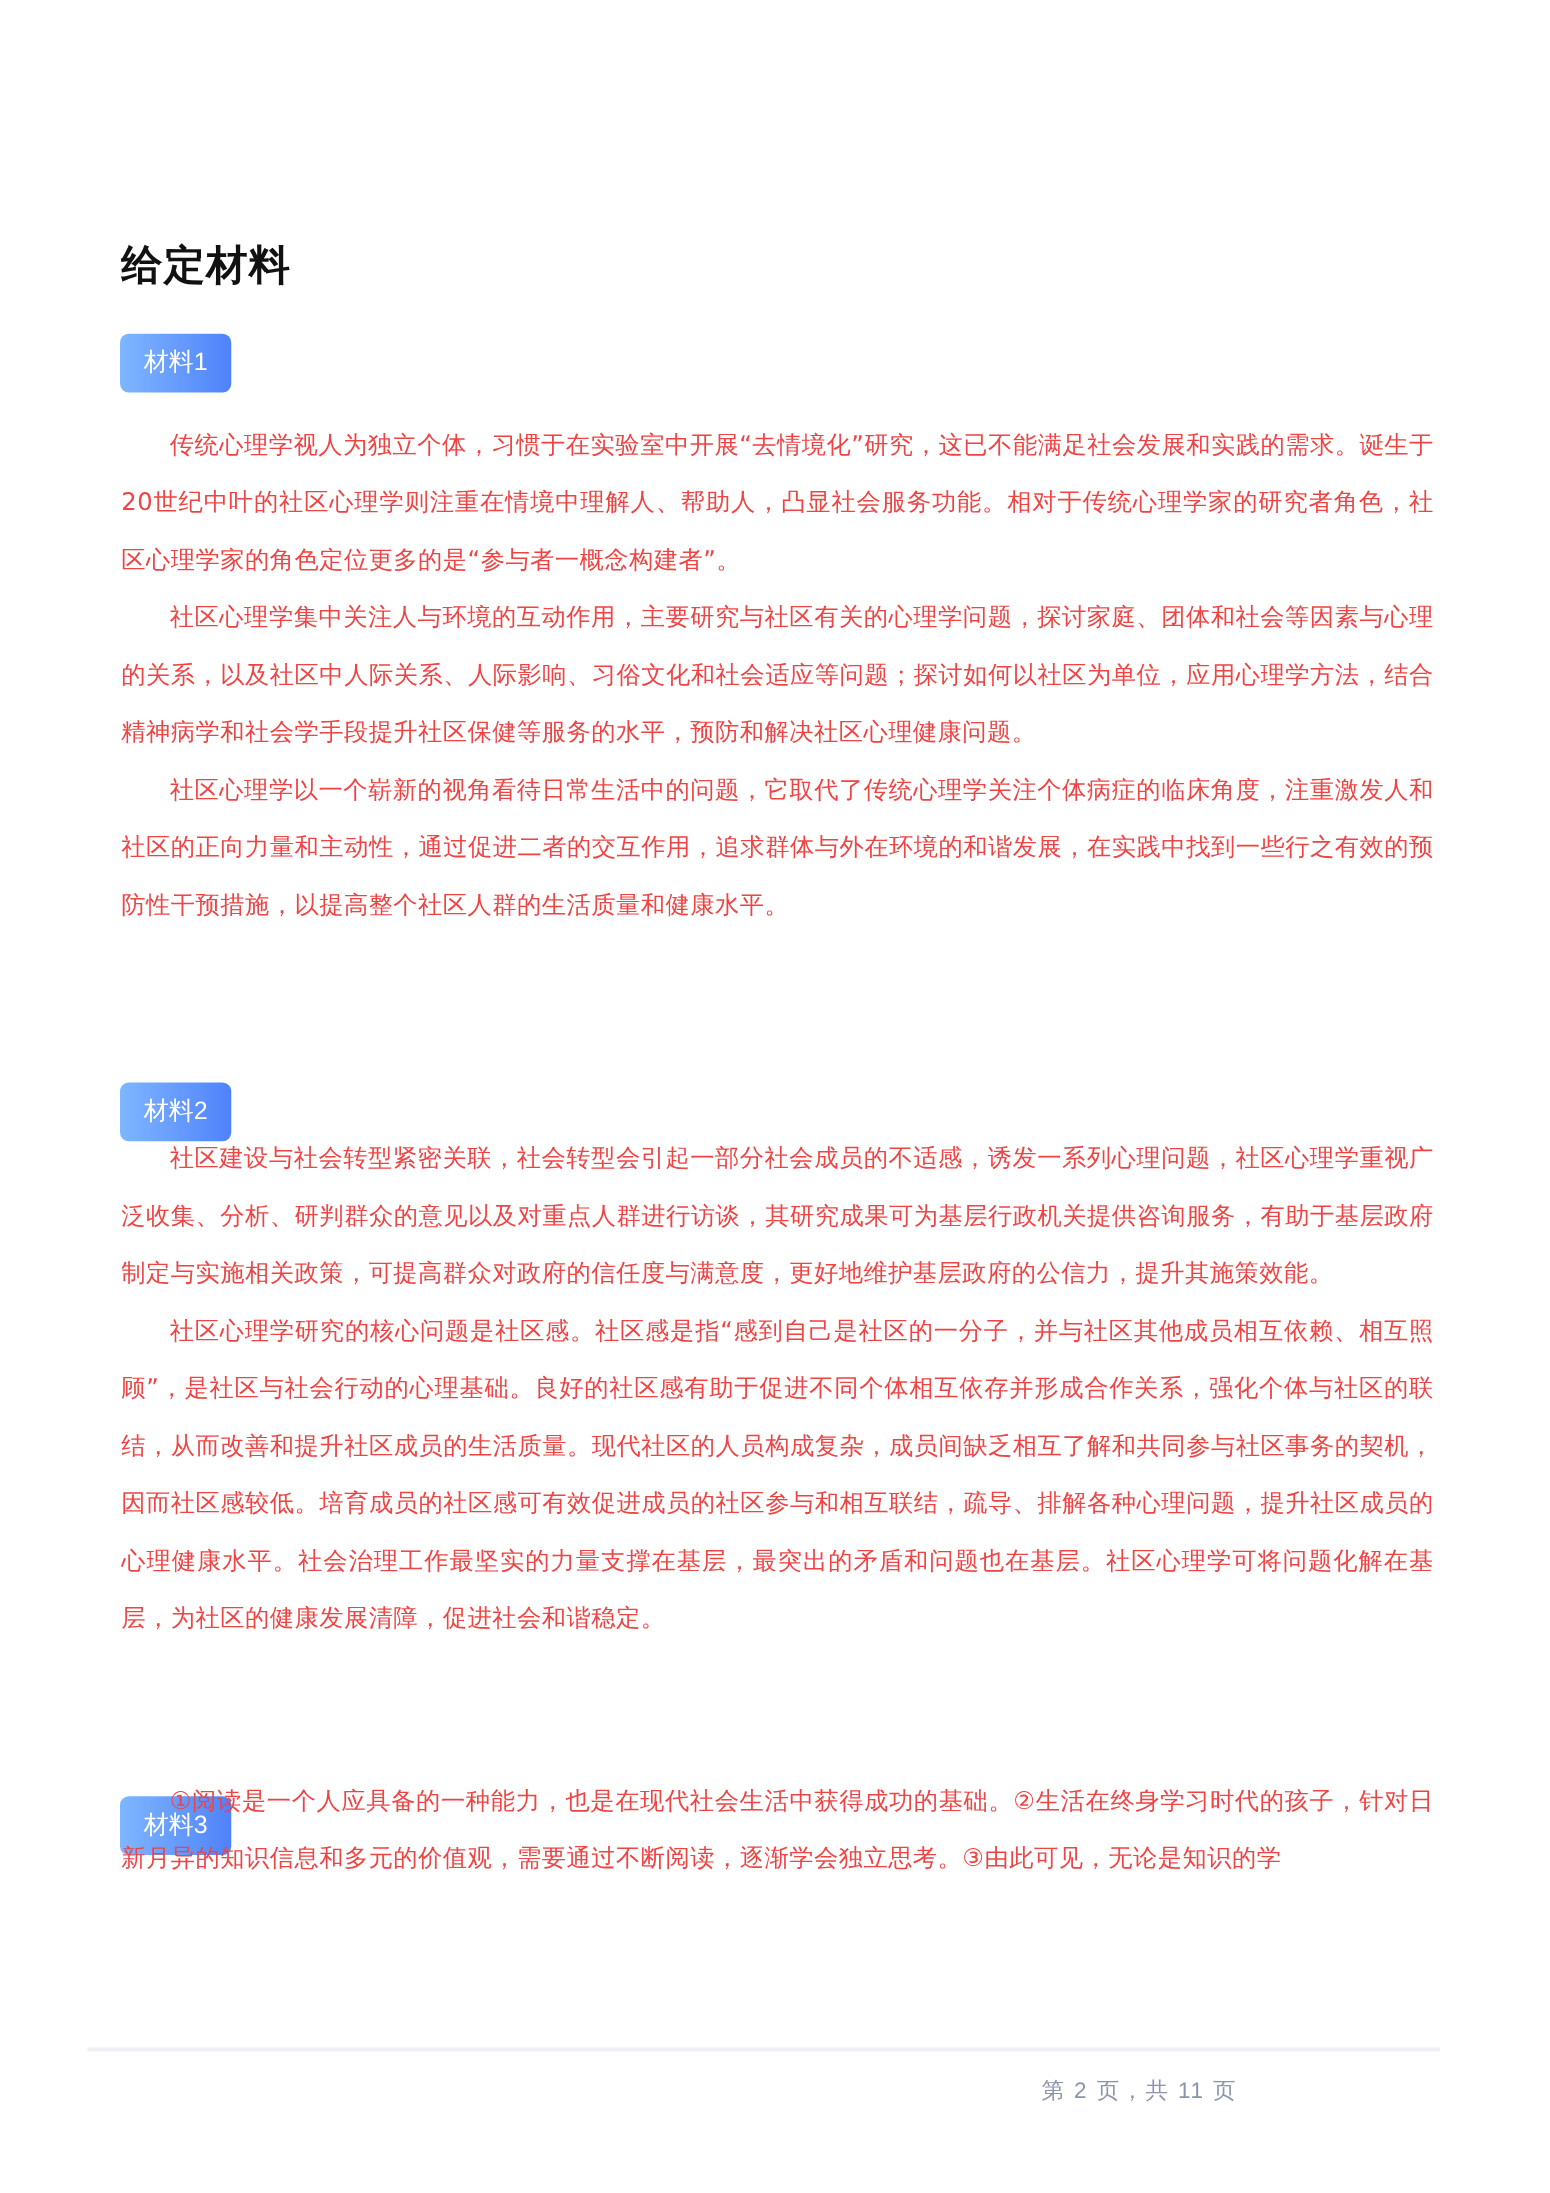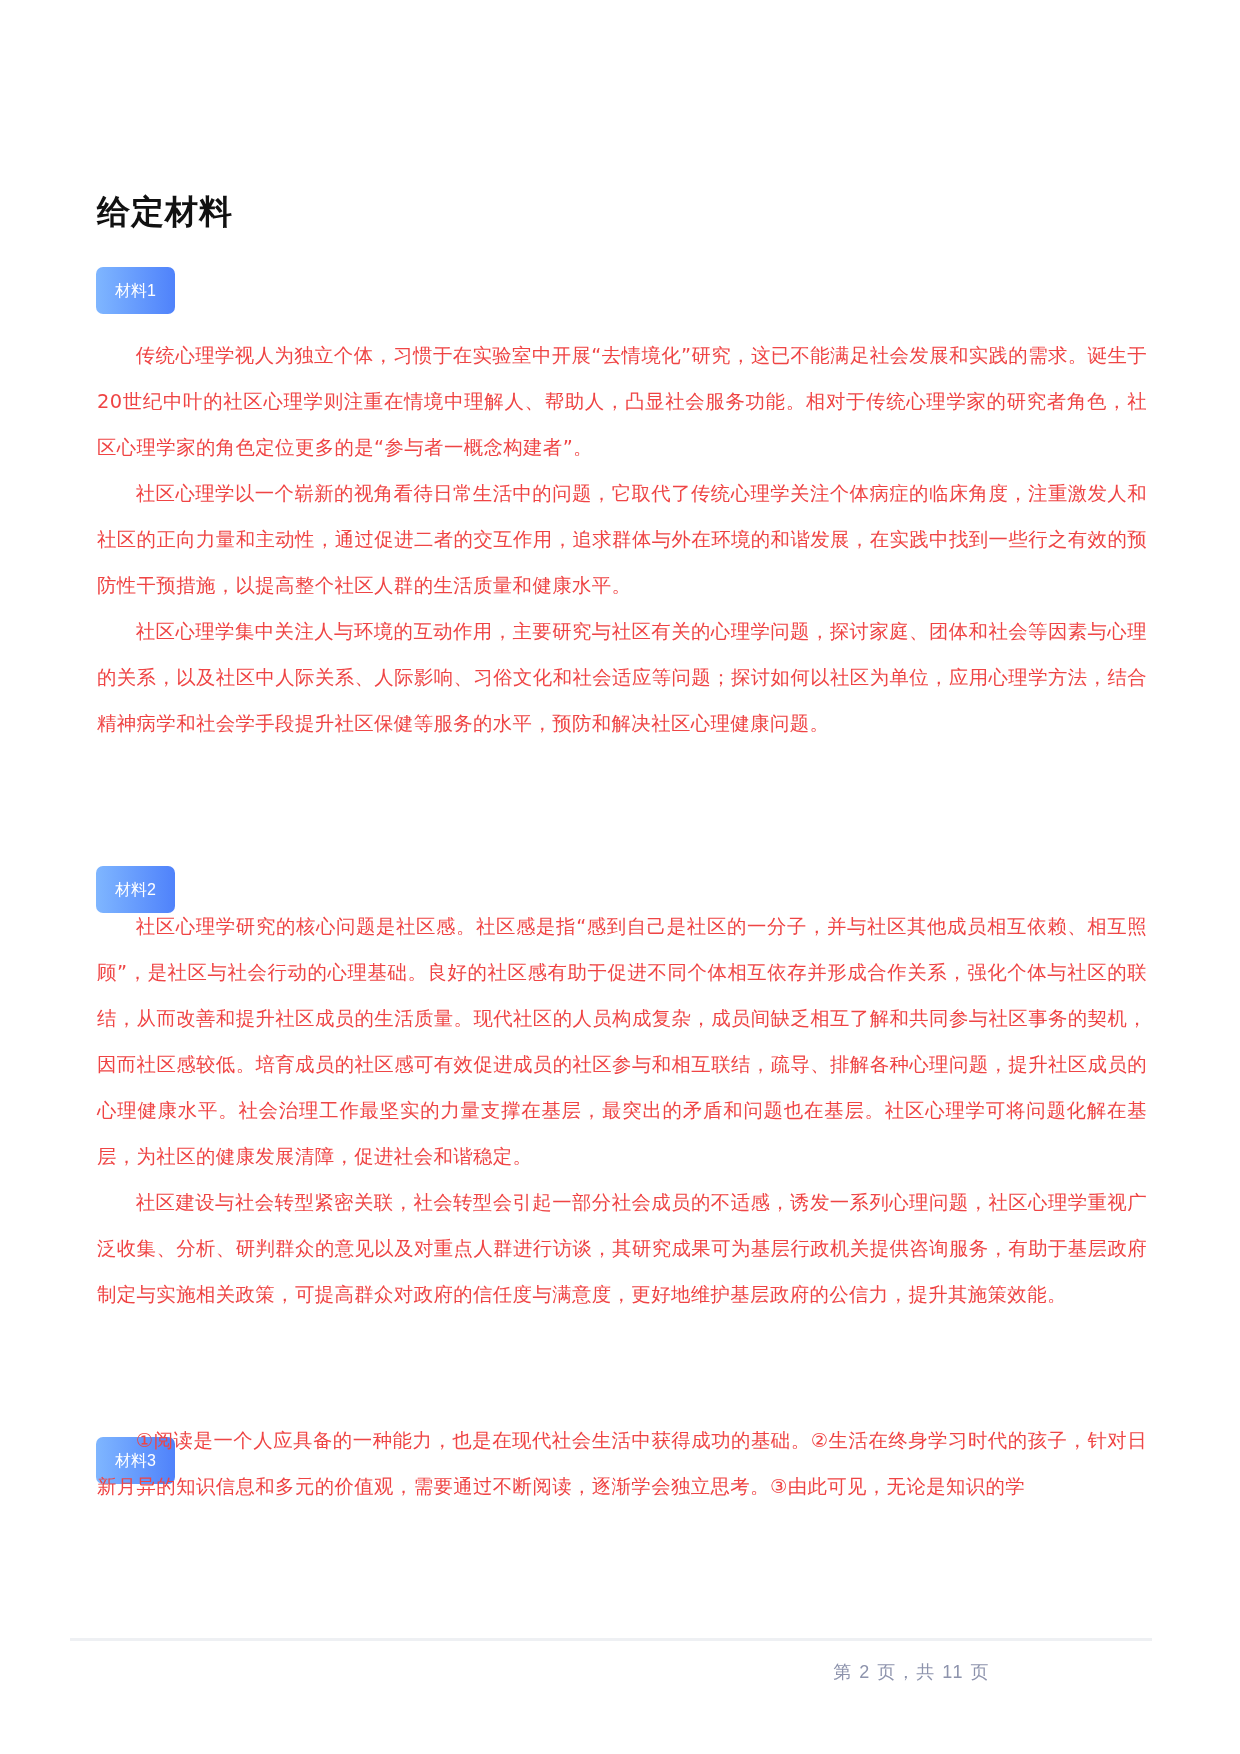--- a/index.html
+++ b/index.html
@@ -34,21 +34,21 @@
   }
   .badge {
     position: absolute;
     left: 96px;
     height: 47px;
     padding: 0 19px;
     min-width: 60px;
     border-radius: 7px;
     background: linear-gradient(90deg, #7fb6ff 0%, #4f82fb 100%);
     color: #ffffff;
-    font-size: 16px;
+    font-size: 20px;
     line-height: 47px;
     text-align: center;
     box-sizing: border-box;
     font-family: "Liberation Sans", "DejaVu Sans", sans-serif;
   }
   .material-body {
     position: absolute;
     left: 97px;
     width: 1050px;
     font-size: 19.4px;
@@ -83,28 +83,28 @@
 </head>
 <body>
 
 <div class="page">
 
   <h1 class="section-title">给定材料</h1>
 
   <div class="badge" style="top:267px;">材料1</div>
   <div class="material-body" style="top:333px;">
     <p>传统心理学视人为独立个体，习惯于在实验室中开展“去情境化”研究，这已不能满足社会发展和实践的需求。诞生于20世纪中叶的社区心理学则注重在情境中理解人、帮助人，凸显社会服务功能。相对于传统心理学家的研究者角色，社区心理学家的角色定位更多的是“参与者一概念构建者”。</p>
+    <p>社区心理学集中关注人与环境的互动作用，主要研究与社区有关的心理学问题，探讨家庭、团体和社会等因素与心理的关系，以及社区中人际关系、人际影响、习俗文化和社会适应等问题；探讨如何以社区为单位，应用心理学方法，结合精神病学和社会学手段提升社区保健等服务的水平，预防和解决社区心理健康问题。</p>
     <p>社区心理学以一个崭新的视角看待日常生活中的问题，它取代了传统心理学关注个体病症的临床角度，注重激发人和社区的正向力量和主动性，通过促进二者的交互作用，追求群体与外在环境的和谐发展，在实践中找到一些行之有效的预防性干预措施，以提高整个社区人群的生活质量和健康水平。</p>
-    <p>社区心理学集中关注人与环境的互动作用，主要研究与社区有关的心理学问题，探讨家庭、团体和社会等因素与心理的关系，以及社区中人际关系、人际影响、习俗文化和社会适应等问题；探讨如何以社区为单位，应用心理学方法，结合精神病学和社会学手段提升社区保健等服务的水平，预防和解决社区心理健康问题。</p>
   </div>
 
   <div class="badge" style="top:866px;">材料2</div>
   <div class="material-body" style="top:904px;">
+    <p>社区建设与社会转型紧密关联，社会转型会引起一部分社会成员的不适感，诱发一系列心理问题，社区心理学重视广泛收集、分析、研判群众的意见以及对重点人群进行访谈，其研究成果可为基层行政机关提供咨询服务，有助于基层政府制定与实施相关政策，可提高群众对政府的信任度与满意度，更好地维护基层政府的公信力，提升其施策效能。</p>
     <p>社区心理学研究的核心问题是社区感。社区感是指“感到自己是社区的一分子，并与社区其他成员相互依赖、相互照顾”，是社区与社会行动的心理基础。良好的社区感有助于促进不同个体相互依存并形成合作关系，强化个体与社区的联结，从而改善和提升社区成员的生活质量。现代社区的人员构成复杂，成员间缺乏相互了解和共同参与社区事务的契机，因而社区感较低。培育成员的社区感可有效促进成员的社区参与和相互联结，疏导、排解各种心理问题，提升社区成员的心理健康水平。社会治理工作最坚实的力量支撑在基层，最突出的矛盾和问题也在基层。社区心理学可将问题化解在基层，为社区的健康发展清障，促进社会和谐稳定。</p>
-    <p>社区建设与社会转型紧密关联，社会转型会引起一部分社会成员的不适感，诱发一系列心理问题，社区心理学重视广泛收集、分析、研判群众的意见以及对重点人群进行访谈，其研究成果可为基层行政机关提供咨询服务，有助于基层政府制定与实施相关政策，可提高群众对政府的信任度与满意度，更好地维护基层政府的公信力，提升其施策效能。</p>
   </div>
 
   <div class="badge" style="top:1421px;margin-top:16px;">材料3</div>
   <div class="material-body" style="top:1418px;">
     <p>①阅读是一个人应具备的一种能力，也是在现代社会生活中获得成功的基础。②生活在终身学习时代的孩子，针对日新月异的知识信息和多元的价值观，需要通过不断阅读，逐渐学会独立思考。③由此可见，无论是知识的学</p>
   </div>
 
   <div class="footer-divider"></div>
   <div class="footer-page">第 2 页，共 11 页</div>
 

